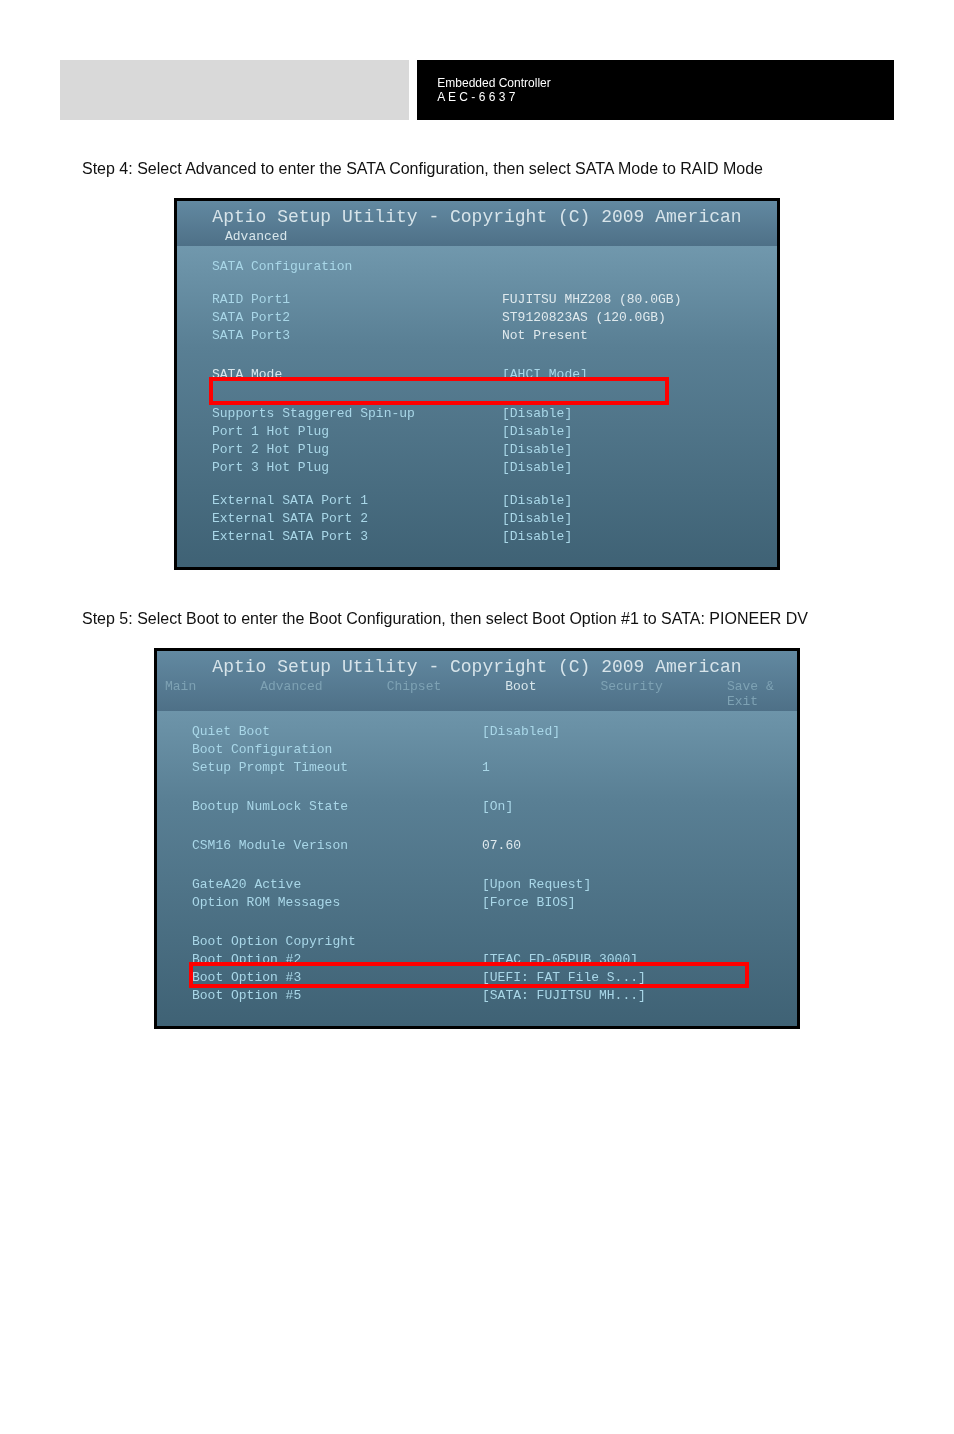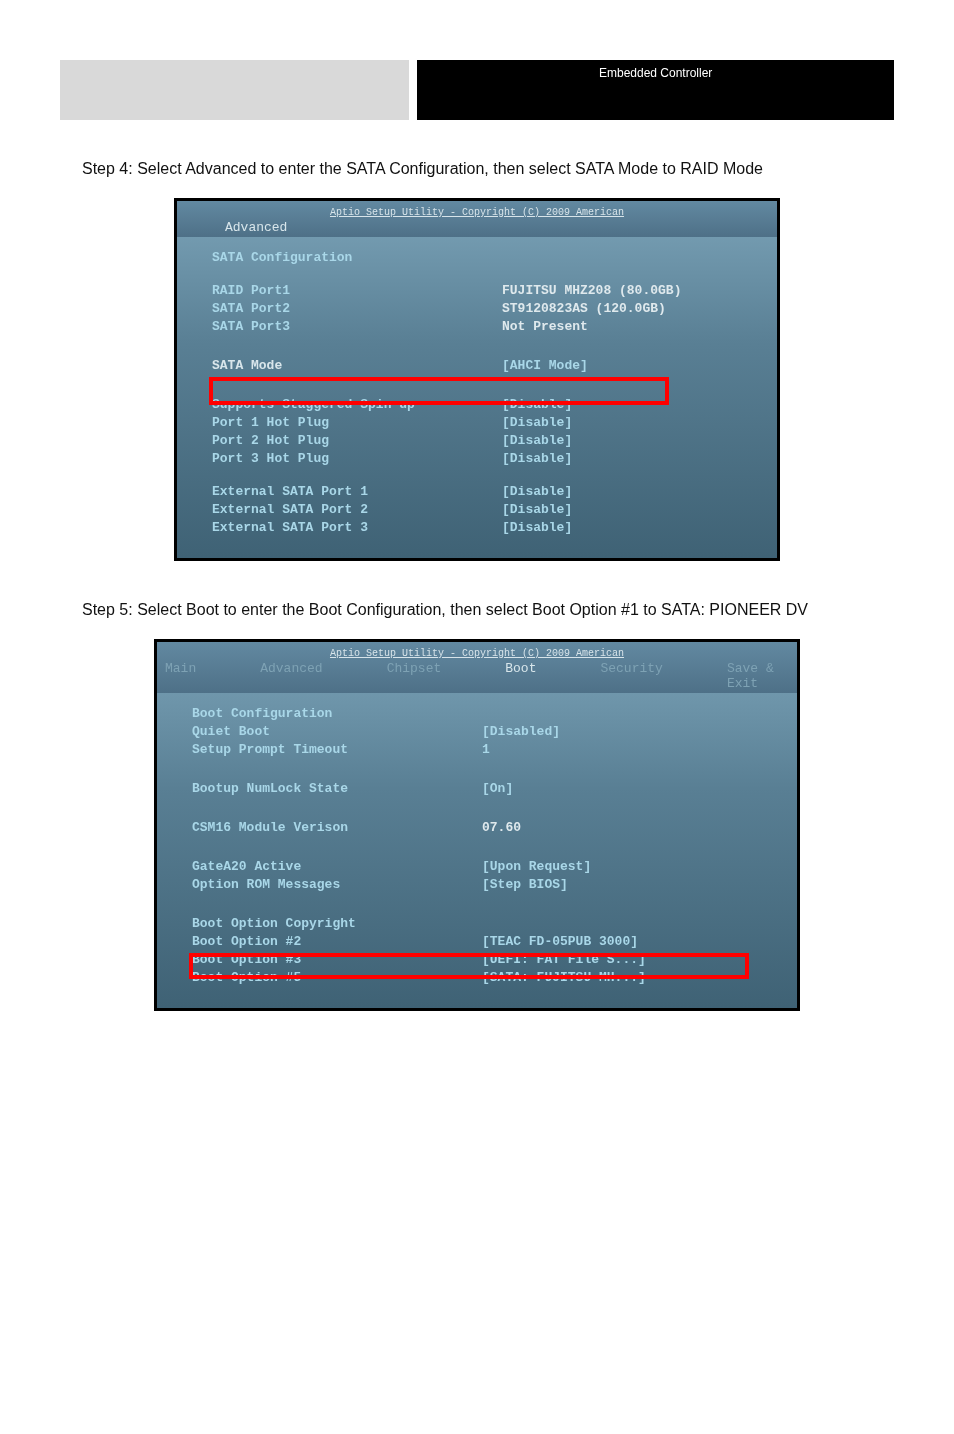--- a/index.html
+++ b/index.html
@@ -17,21 +17,21 @@
   }
   .bar-grey {
     flex: 1;
     background: #d9d9d9;
   }
   .bar-black {
     flex: 1.25;
     background: #000;
     margin-left: 8px;
     display: flex;
-    flex-direction: row;
+    flex-direction: column;
     justify-content: center;
     padding: 6px 20px;
     color: #fff;
     font-size: 12px;
   }
   .step-text {
     margin: 40px 60px 20px 82px;
     font-size: 16px;
   }
   
@@ -44,24 +44,24 @@
     font-family: "Courier New", monospace;
     font-size: 13px;
     color: #a9d7e8;
   }
   .bios-top {
     background: linear-gradient(#6289a1,#4e7087);
     color:#d9e9ef;
     text-align:left;
     padding:6px 8px 2px 8px;
   }
-  .bios-top-title { text-align:center; color:#d7e4ea; font-size:10px;text-decoration:underline; }
+  .bios-top-title { text-align:center; color:#d7e4ea; font-size:18px; }
   .bios-tabs { display:flex; gap:30px; padding-left:40px; padding-top:2px; color:#7fa2b4; }
   .bios-tabs .active { color:#d8e6eb; }
-  .bios-body { padding:10px 8px 20px 35px;font-weight:bold; }
+  .bios-body { padding:10px 8px 20px 35px; }
   .row { display:flex; margin:3px 0; }
   .row .lab { width:290px; }
   .row .val { color:#a9d7e8; }
   .row .valw { color:#dfe9ed; }
   .hl-box {
     position:absolute;
     border:4px solid #ff0000;
     box-sizing:border-box;
     pointer-events:none;
   }
@@ -70,20 +70,21 @@
   .bios-shot.boot { width:640px; }
   .dim { color:#7ea2b4; }
 </style>
 </head>
 <body>
 
 <div class="header-bars">
   <div class="bar-grey"></div>
   <div class="bar-black">
     <div>Embedded Controller</div>
+    <div>A E C - 6 6 3 7</div>
   </div>
 </div>
 
 <div class="step-text">Step 4: Select Advanced to enter the SATA Configuration, then select SATA Mode to RAID Mode</div>
 
 <div class="bios-shot">
   <div class="bios-top">
     <div class="bios-top-title">Aptio Setup Utility - Copyright (C) 2009 American</div>
     <div class="bios-tabs">
       <span class="active">Advanced</span>
@@ -154,48 +155,48 @@
       <span class="dim">Main</span>
       <span class="dim">Advanced</span>
       <span class="dim">Chipset</span>
       <span class="active">Boot</span>
       <span class="dim">Security</span>
       <span class="dim">Save &amp; Exit</span>
     </div>
   </div>
   <div class="bios-body">
     <div class="row">
-        <span class="lab">Boot Configuration</span>
-      </div>
-    <div class="row">
         <span class="lab">Quiet Boot</span>
         <span class="val">[Disabled]</span>
       </div>
     <div class="row">
+        <span class="lab">Boot Configuration</span>
+      </div>
+    <div class="row">
         <span class="lab">Setup Prompt Timeout</span>
         <span class="val">1</span>
       </div>
     <div style="height:18px"></div>
     <div class="row">
         <span class="lab">Bootup NumLock State</span>
         <span class="val">[On]</span>
       </div>
     <div style="height:18px"></div>
     <div class="row">
         <span class="lab">CSM16 Module Verison</span>
         <span class="valw">07.60</span>
       </div>
     <div style="height:18px"></div>
     <div class="row">
         <span class="lab">GateA20 Active</span>
         <span class="val">[Upon Request]</span>
       </div>
     <div class="row">
         <span class="lab">Option ROM Messages</span>
-        <span class="val">[Step BIOS]</span>
+        <span class="val">[Force BIOS]</span>
       </div>
     <div style="height:18px"></div>
     <div class="row">
         <span class="lab">Boot Option Copyright</span>
       </div>
     <div class="row">
         <span class="lab">Boot Option #2</span>
         <span class="val">[TEAC FD-05PUB 3000]</span>
       </div>
     <div class="row">

